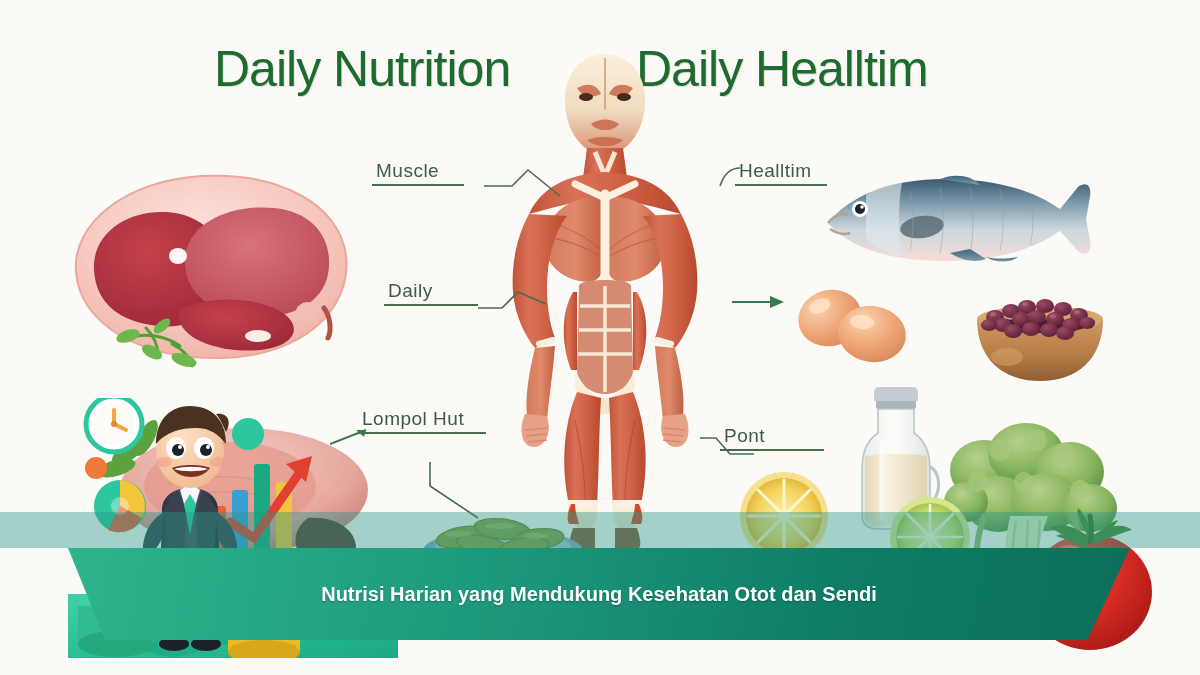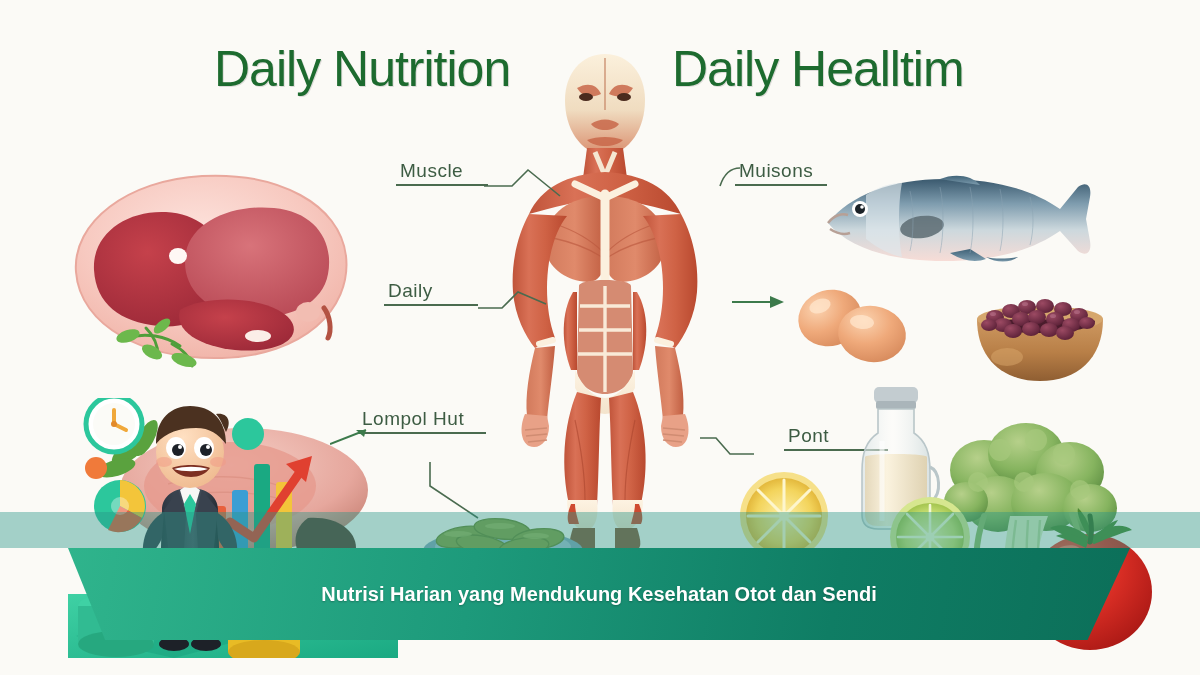--- a/index.html
+++ b/index.html
@@ -22,21 +22,21 @@
     position: absolute;
     font-weight: 400;
     font-size: 50px;
     letter-spacing: -1px;
     color: #1d6b2f;
     text-shadow: 1px 1px 0 rgba(0,0,0,0.12);
     white-space: nowrap;
     font-family: "Liberation Sans", sans-serif;
   }
   #headline-left  { left: 214px; top: 40px; }
-  #headline-right { left: 672px; top: 40px; }
+  #headline-right { left: 636px; top: 40px; }
 
   
   .anatomy {
     position: absolute;
     left: 455px;
     top: 48px;
     width: 300px;
     height: 500px;
   }
 
@@ -49,25 +49,25 @@
     white-space: nowrap;
     font-family: "Liberation Sans", sans-serif;
   }
   .callout .txt { display: block; padding: 0 4px 2px 4px; }
   .callout .rule {
     display: block;
     height: 1.5px;
     background: #4a6b4f;
     width: 100%;
   }
-  #callout-muscle   { left: 396px; top: 160px; width: 92px; }
+  #callout-muscle   { left: 372px; top: 160px; width: 92px; }
   #callout-moucls   { left: 384px; top: 280px; width: 94px; }
   #callout-lompol   { left: 358px; top: 408px; width: 128px; }
   #callout-muisons  { left: 735px; top: 160px; width: 92px; }
-  #callout-pont     { left: 784px; top: 425px; width: 104px; }
+  #callout-pont     { left: 720px; top: 425px; width: 104px; }
 
   .leader { position: absolute; pointer-events: none; }
 
   
   .food { position: absolute; }
 
   
   #overlay-band {
     position: absolute;
     left: 0; top: 512px;
@@ -262,21 +262,21 @@
   </div>
   <svg class="leader" style="left:426px; top:462px;" width="60" height="60">
     <path d="M4,0 L4,24 L52,56" stroke="#4a6b4f" stroke-width="1.6" fill="none"></path>
   </svg>
   <svg class="leader" style="left:330px; top:426px;" width="48" height="24">
     <path d="M0,18 L36,4" stroke="#3c7a4b" stroke-width="2" fill="none"></path>
     <path d="M36,4 L26,4 L34,11 Z" fill="#3c7a4b"></path>
   </svg>
 
   <div class="callout" id="callout-muisons">
-    <span class="txt">Muisons</span>
+    <span class="txt">Healltim</span>
     <span class="rule"></span>
   </div>
   <svg class="leader" style="left:708px; top:166px;" width="34" height="26">
     <path d="M32,2 C22,2 16,8 12,20" stroke="#4a6b4f" stroke-width="1.6" fill="none"></path>
   </svg>
 
   <div class="callout" id="callout-pont">
     <span class="txt">Pont</span>
     <span class="rule"></span>
   </div>

